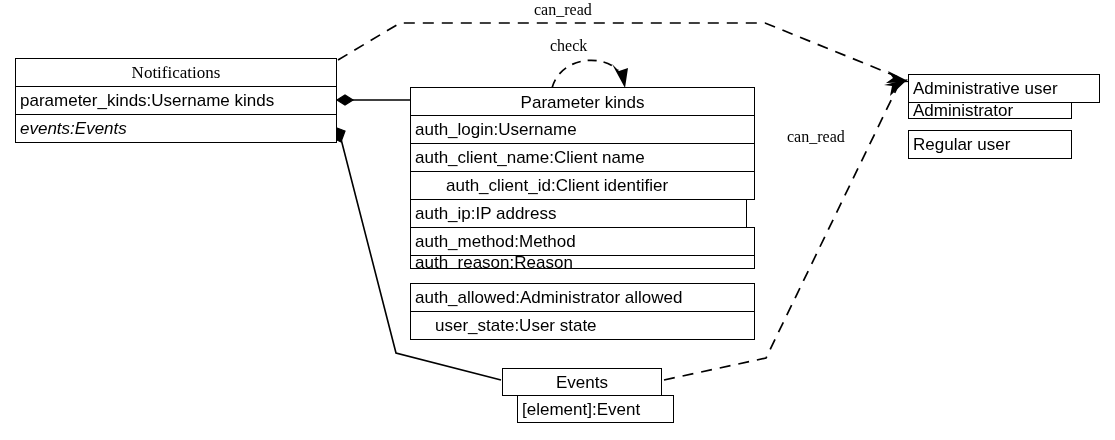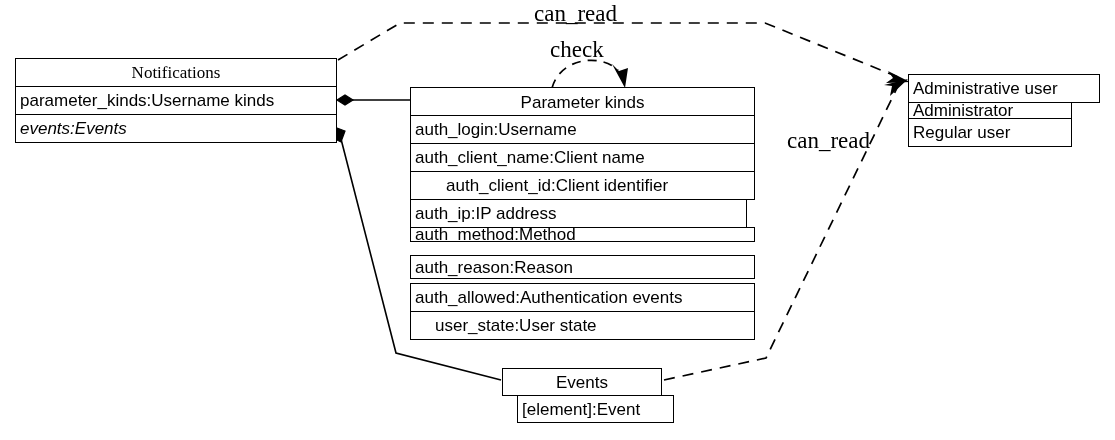--- a/index.html
+++ b/index.html
@@ -50,21 +50,21 @@
   }
   .uml-attr {
     justify-content: flex-start;
     padding-left: 4px;
   }
 
   
   .edge-label {
     position: absolute;
     font-family: "Liberation Serif", serif;
-    font-size: 23px;
+    font-size: 16px;
     color: #000000;
     white-space: nowrap;
     line-height: 1;
     background: transparent;
   }
 </style>
 </head>
 <body>
 
 <div id="canvas">
@@ -102,30 +102,30 @@
     <div class="uml-cell uml-attr" style="left:15px; top:86px; width:322px; height:29px;">parameter_kinds:Username kinds</div>
     <div class="uml-cell uml-attr" style="left:15px; top:114px; width:322px; height:29px;font-style:italic;">events:Events</div>
   </div>
 
   <div class="uml-box">
     <div class="uml-cell uml-title" style="left:410px; top:87px; width:345px; height:31px;">Parameter kinds</div>
     <div class="uml-cell uml-attr" style="left:410px; top:115px; width:345px; height:29px;">auth_login:Username</div>
     <div class="uml-cell uml-attr" style="left:410px; top:143px; width:345px; height:29px;">auth_client_name:Client name</div>
     <div class="uml-cell uml-attr" style="left:410px; top:171px; width:345px; height:29px;padding-left:35px;">auth_client_id:Client identifier</div>
     <div class="uml-cell uml-attr" style="left:410px; top:199px; width:337px; height:29px;">auth_ip:IP address</div>
-    <div class="uml-cell uml-attr" style="left:410px; top:227px; width:345px; height:15px;">auth_method:Method</div>
-    <div class="uml-cell uml-attr" style="left:410px; top:255px; width:345px; height:24px;">auth_reason:Reason</div>
-    <div class="uml-cell uml-attr" style="left:410px; top:283px; width:345px; height:29px;">auth_allowed:Authentication events</div>
+    <div class="uml-cell uml-attr" style="left:410px; top:227px; width:345px; height:29px;">auth_method:Method</div>
+    <div class="uml-cell uml-attr" style="left:410px; top:255px; width:345px; height:14px;">auth_reason:Reason</div>
+    <div class="uml-cell uml-attr" style="left:410px; top:283px; width:345px; height:29px;">auth_allowed:Administrator allowed</div>
     <div class="uml-cell uml-attr" style="left:410px; top:311px; width:345px; height:29px;padding-left:24px;">user_state:User state</div>
   </div>
 
   <div class="uml-box">
     <div class="uml-cell uml-attr" style="left:908px; top:74px; width:192px; height:29px; justify-content:flex-start;">Administrative user</div>
     <div class="uml-cell uml-attr" style="left:908px; top:102px; width:164px; height:17px;">Administrator</div>
-    <div class="uml-cell uml-attr" style="left:908px; top:118px; width:164px; height:29px;">Regular user</div>
+    <div class="uml-cell uml-attr" style="left:908px; top:130px; width:164px; height:29px;">Regular user</div>
   </div>
 
   <div class="uml-box">
     <div class="uml-cell uml-title" style="left:502px; top:368px; width:160px; height:28px;">Events</div>
     <div class="uml-cell uml-attr" style="left:502px; top:395px; width:157px; height:28px;margin-left:15px;">[element]:Event</div>
   </div>
 
   <div class="edge-label" style="left:534px; top:2px;">can_read</div>
 
   <div class="edge-label" style="left:550px; top:38px;">check</div>

